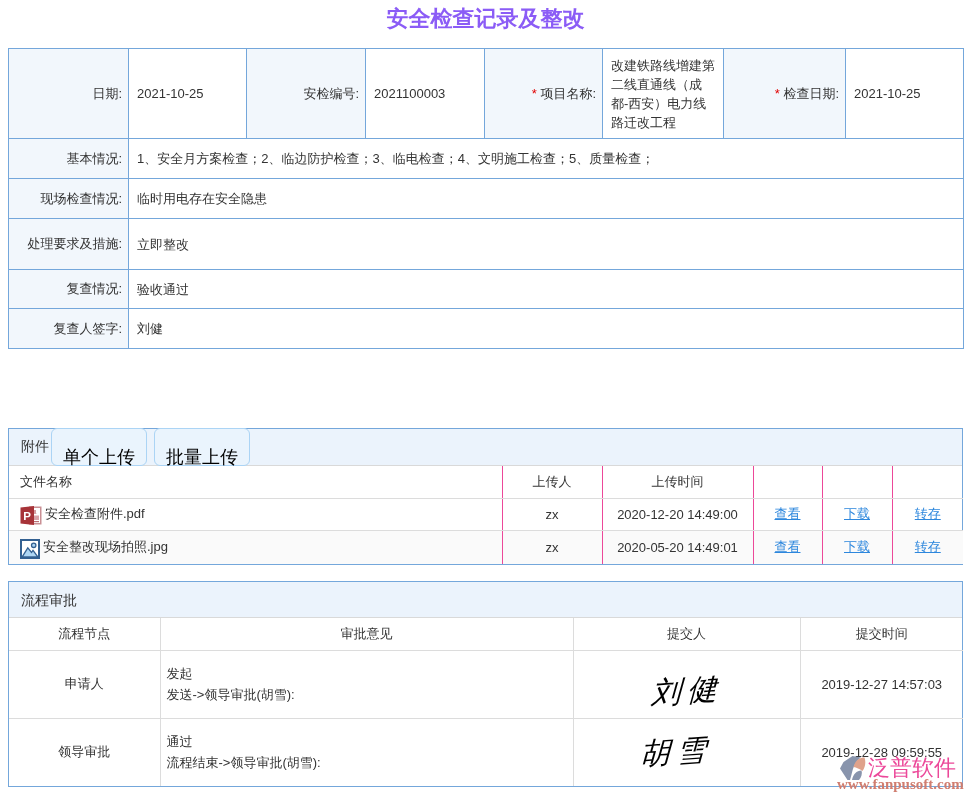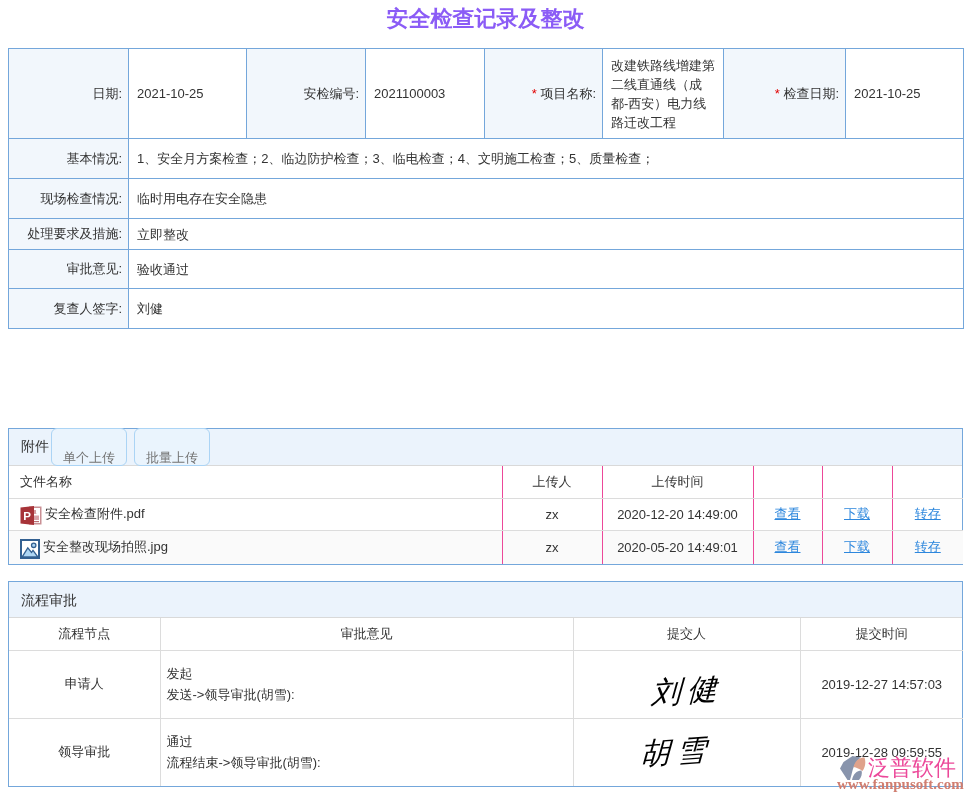--- a/index.html
+++ b/index.html
@@ -10,21 +10,21 @@
 .sec1 { position:absolute; left:8px; top:48px; width:955px; }
 .sec1 table { border-collapse:collapse; table-layout:fixed; width:955px; font-size:13px; }
 .sec1 td, .sec1 th { border:1px solid #74a7db; }
 .sec1 th.strip { height:37px; background:#ebf3fc; font-size:14px; font-weight:normal; text-align:left; padding-left:12px; color:#333; }
 td.l { background:#f2f7fc; text-align:right; padding-right:6px; color:#333; }
 td.v { background:#fff; text-align:left; padding-left:8px; padding-right:6px; line-height:19px; }
 .star { color:#e20000; }
 
 .sec2 { position:absolute; left:8px; top:428px; width:955px; border:1px solid #74a7db; }
 .sec2 .strip { height:37px; background:#ebf3fc; border-bottom:1px solid #d9d9d9; display:flex; align-items:center; padding-left:12px; font-size:14px; }
-.btn { display:inline-block; margin-left:2px; height:23px; line-height:21px; padding:18px 11px; background:#eaf4fd; border:1px solid #abd4f5; border-radius:6px; color:#737373; font-size:13px; }
+.btn { display:inline-block; margin-left:2px; height:23px; line-height:21px; padding:18px 11px; background:#eaf4fd; border:1px solid #abd4f5; border-radius:6px; color:#000000; font-size:18px; }
 .sec2 table { border-collapse:collapse; table-layout:fixed; width:100%; font-size:13px; }
 .sec2 td { border-right:1px solid #ec4899; border-bottom:1px solid #dcdcdc; }
 .sec2 tr td:last-child { border-right:none; }
 .sec2 tr:last-child td { border-bottom:none; }
 .alt td { background:#fafafa; }
 .fname { text-align:left; padding-left:11px; }
 .ctr { text-align:center; }
 a.lnk { color:#2d87dd; text-decoration:underline; }
 .ficon { display:inline-block; vertical-align:-5px; margin-right:3px; position:relative; top:3px; }
 
@@ -73,26 +73,26 @@
           <td class="v">2021-10-25</td>
 </tr>
 <tr style="height:40px">
           <td class="l">基本情况:</td>
           <td class="v" colspan="7">1、安全月方案检查；2、临边防护检查；3、临电检查；4、文明施工检查；5、质量检查；</td>
         </tr>
 <tr style="height:40px">
           <td class="l">现场检查情况:</td>
           <td class="v" colspan="7">临时用电存在安全隐患</td>
         </tr>
-<tr style="height:31px">
+<tr style="height:51px">
           <td class="l">处理要求及措施:</td>
           <td class="v" colspan="7">立即整改</td>
         </tr>
 <tr style="height:39px">
-          <td class="l">审批意见:</td>
+          <td class="l">复查情况:</td>
           <td class="v" colspan="7">验收通过</td>
         </tr>
 <tr style="height:40px">
           <td class="l">复查人签字:</td>
           <td class="v" colspan="7">刘健</td>
         </tr>
 </tbody>
     </table>
 </div>
 

